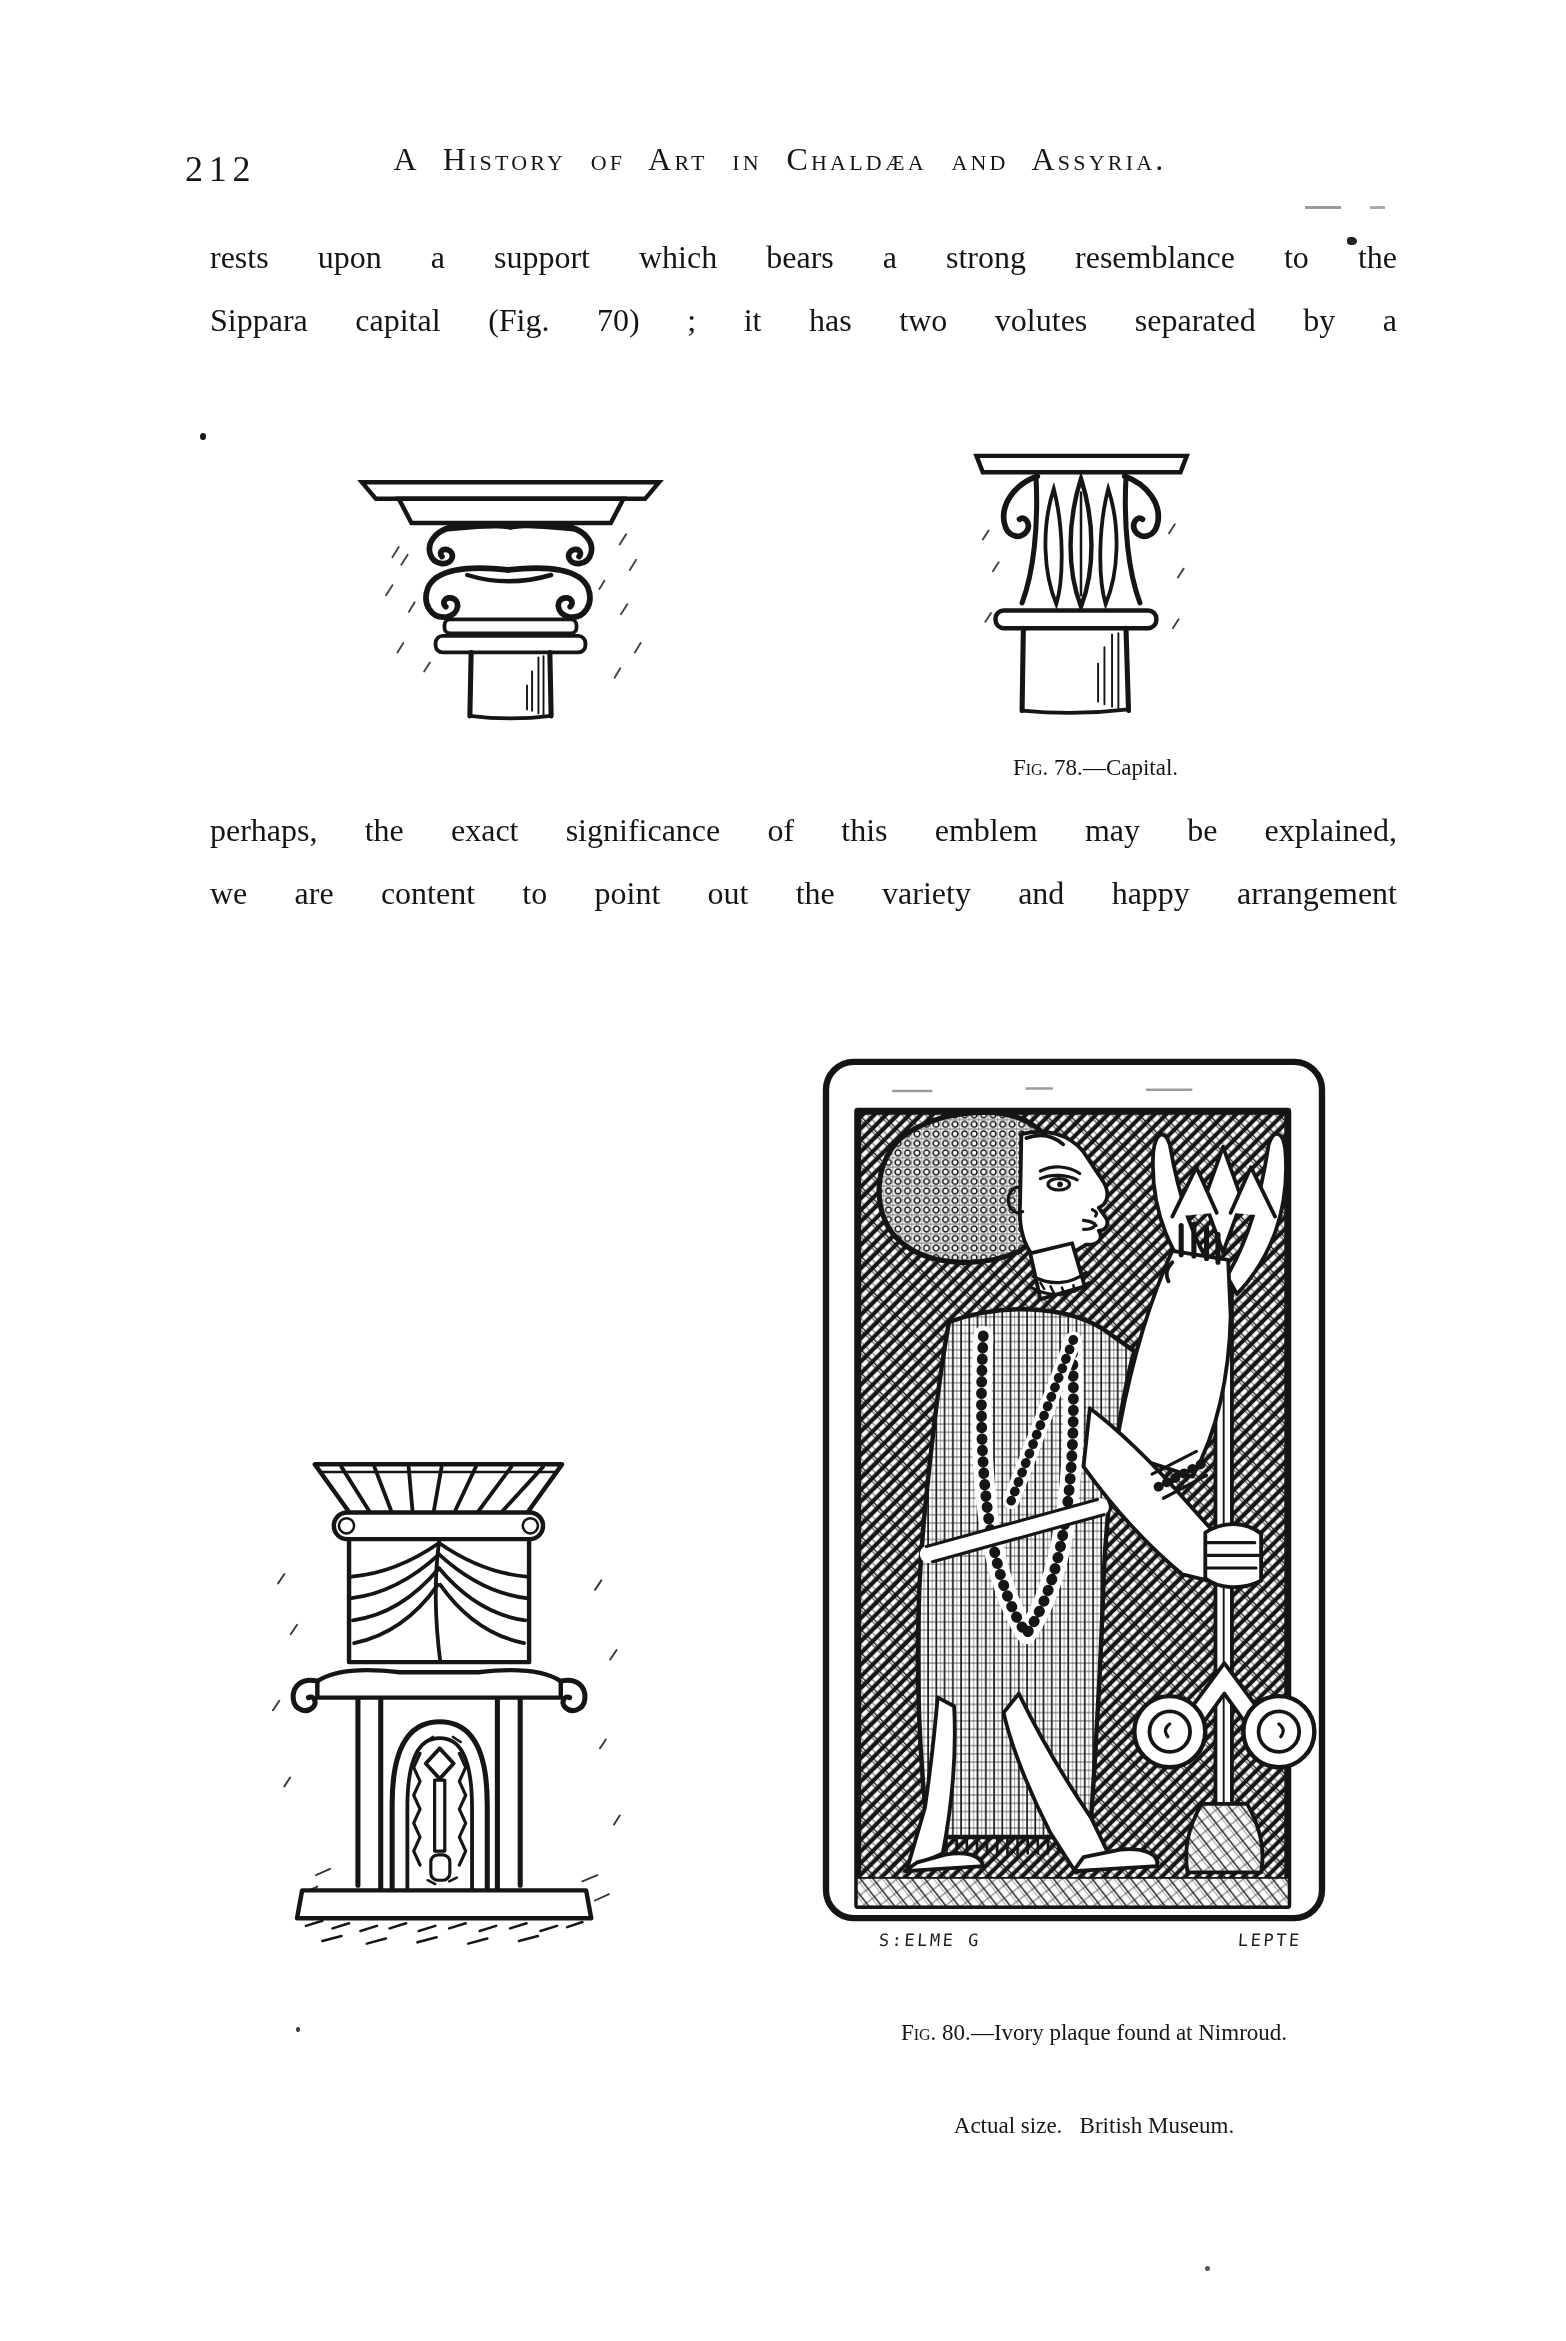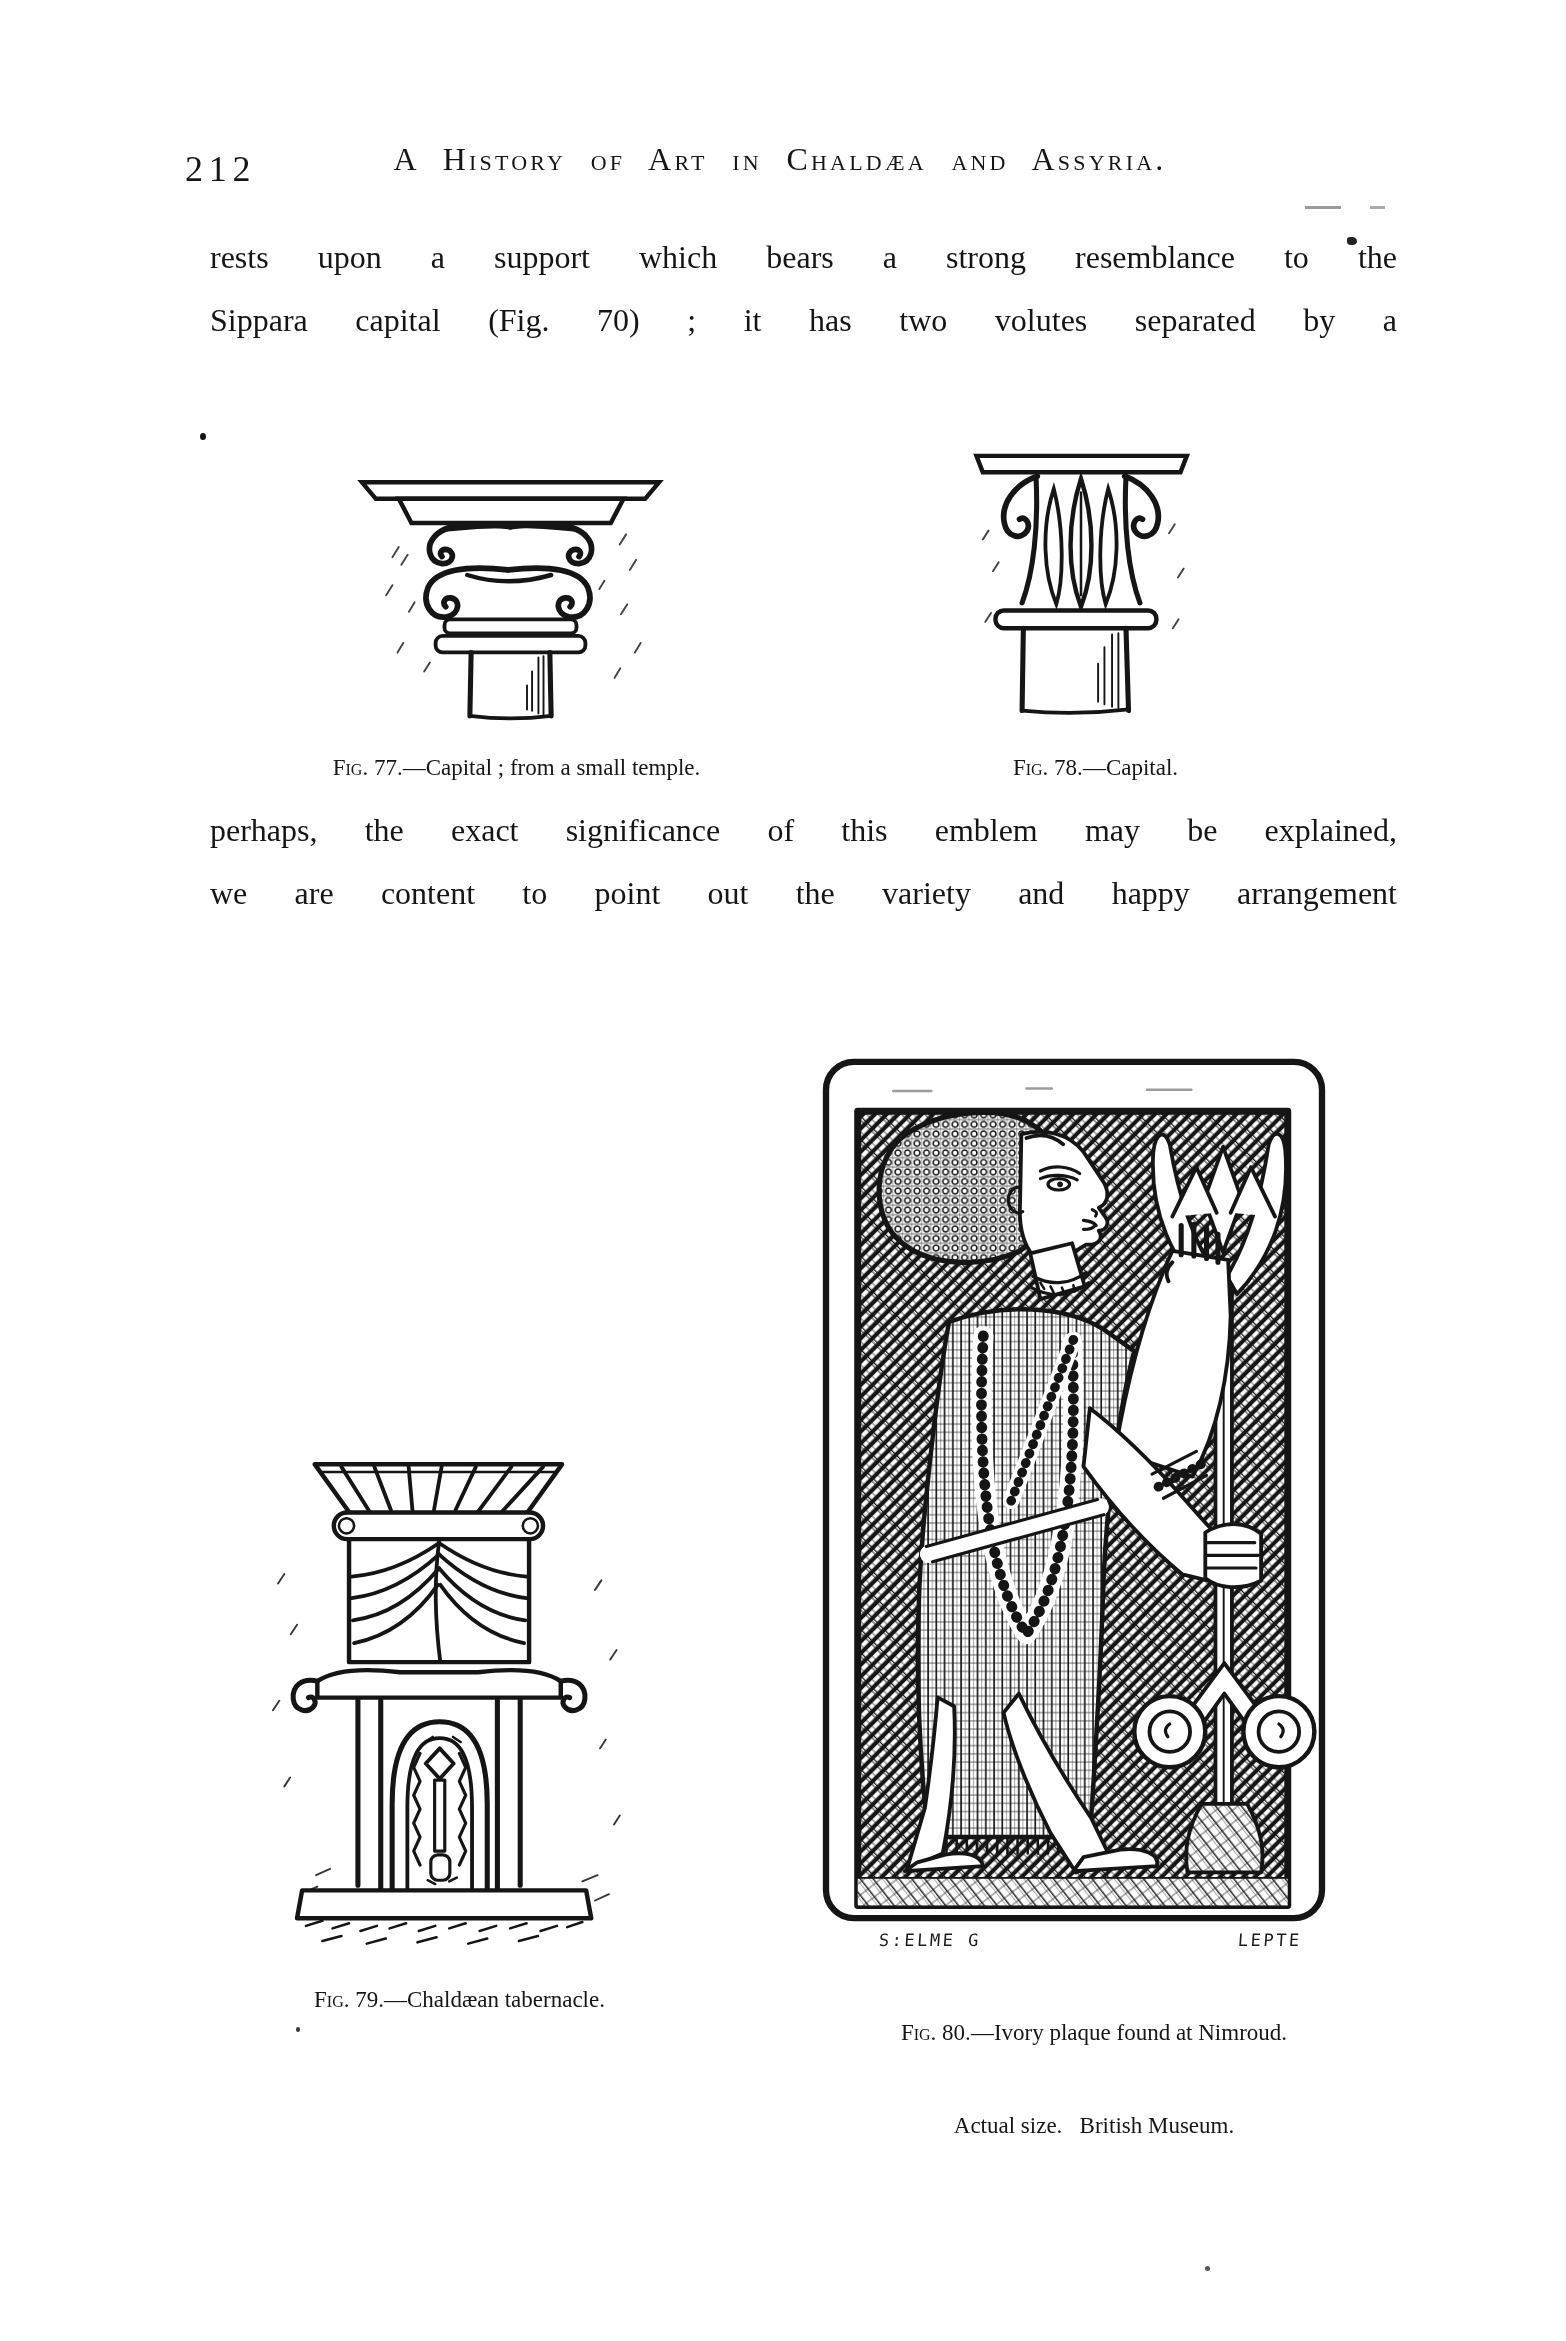--- a/index.html
+++ b/index.html
@@ -109,23 +109,20 @@
       <rect x="56" y="272" width="254" height="28" rx="13" fill="#fff" stroke-width="7"></rect>
 
       <path d="M100,300 L98,430 M262,300 L266,430" stroke-width="8"></path>
       <path d="M98,430 Q182,438 266,428" stroke-width="6"></path>
       <g stroke-width="3">
         <path d="M240,310 V424 M250,308 V426 M228,330 V420 M218,356 V416"></path>
       </g>
     </svg>
   </div>
 
-  <div class="caption" style="left:226px;top:724px;width:558px;">
-    <span class="fsc">Fig. 77.</span><span>—Capital ; from a small temple.</span>
-  </div>
   <div class="caption" style="left:903px;top:724px;width:362px;">
     <span class="fsc">Fig. 78.</span><span>—Capital.</span>
   </div>
 
   <div class="jpara" style="top:799px;">
     <div class="jline">perhaps, the exact significance of this emblem may be explained,</div>
     <div class="jline">we are content to point out the variety and happy arrangement</div>
   </div>
 
   <div class="figbox" style="left:817px;top:1053px;">
@@ -280,23 +277,20 @@
       <g stroke-width="4">
         <path d="M104,760 l26,-8 M146,764 l26,-8 M190,768 l26,-8 M236,764 l26,-8 M282,768 l26,-8 M330,764 l26,-8 M378,768 l26,-8 M426,764 l26,-8 M474,768 l26,-8 M516,762 l24,-8"></path>
         <path d="M130,784 l30,-8 M200,788 l30,-8 M280,786 l30,-8 M360,788 l30,-8 M440,784 l30,-8"></path>
       </g>
     </svg>
   </div>
 
   <div class="sig" style="left:879px;top:1930px;">S:ELME G</div>
   <div class="sig" style="left:1238px;top:1930px;">LEPTE</div>
 
-  <div class="caption" style="left:226px;top:1956px;width:444px;">
-    <span class="fsc">Fig. 79.</span><span>—Chaldæan tabernacle.</span>
-  </div>
   <div class="caption" style="left:821px;top:1960px;width:546px;">
     <div><span class="fsc">Fig. 80.</span><span>—Ivory plaque found at Nimroud.</span></div>
     <div style="margin-top:6.3px;">Actual size.  British Museum.</div>
   </div>
 
   <div class="mark" style="left:296px;top:2027px;width:4.4px;height:5px;background:#3b3b3b;"></div>
 
 
   <div class="mark" style="left:1205px;top:2266px;width:5px;height:5px;background:#555;"></div>
 

